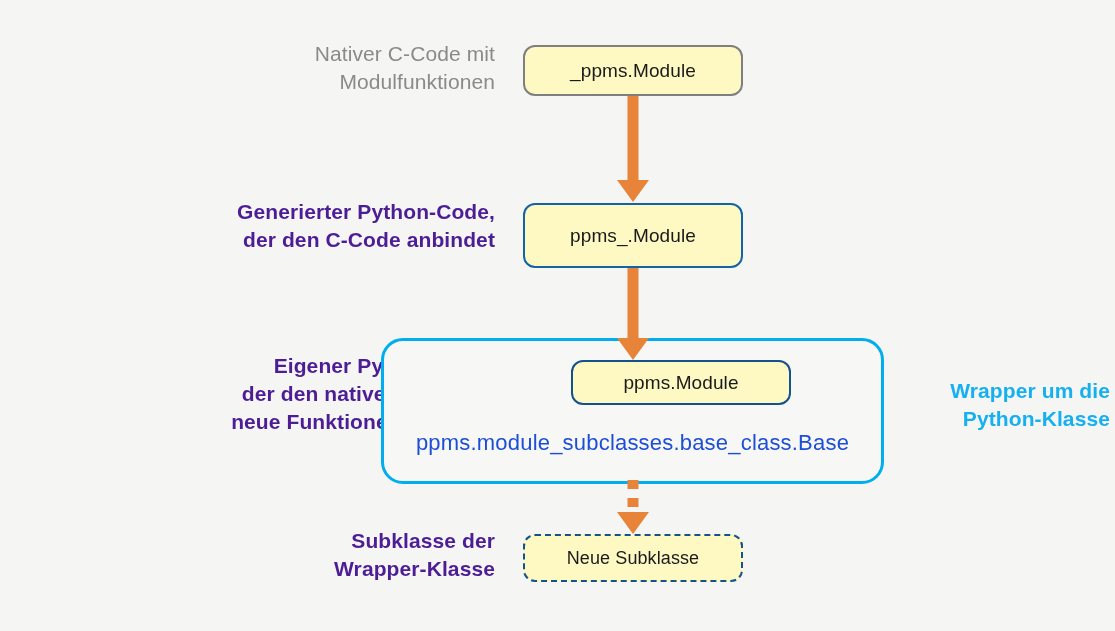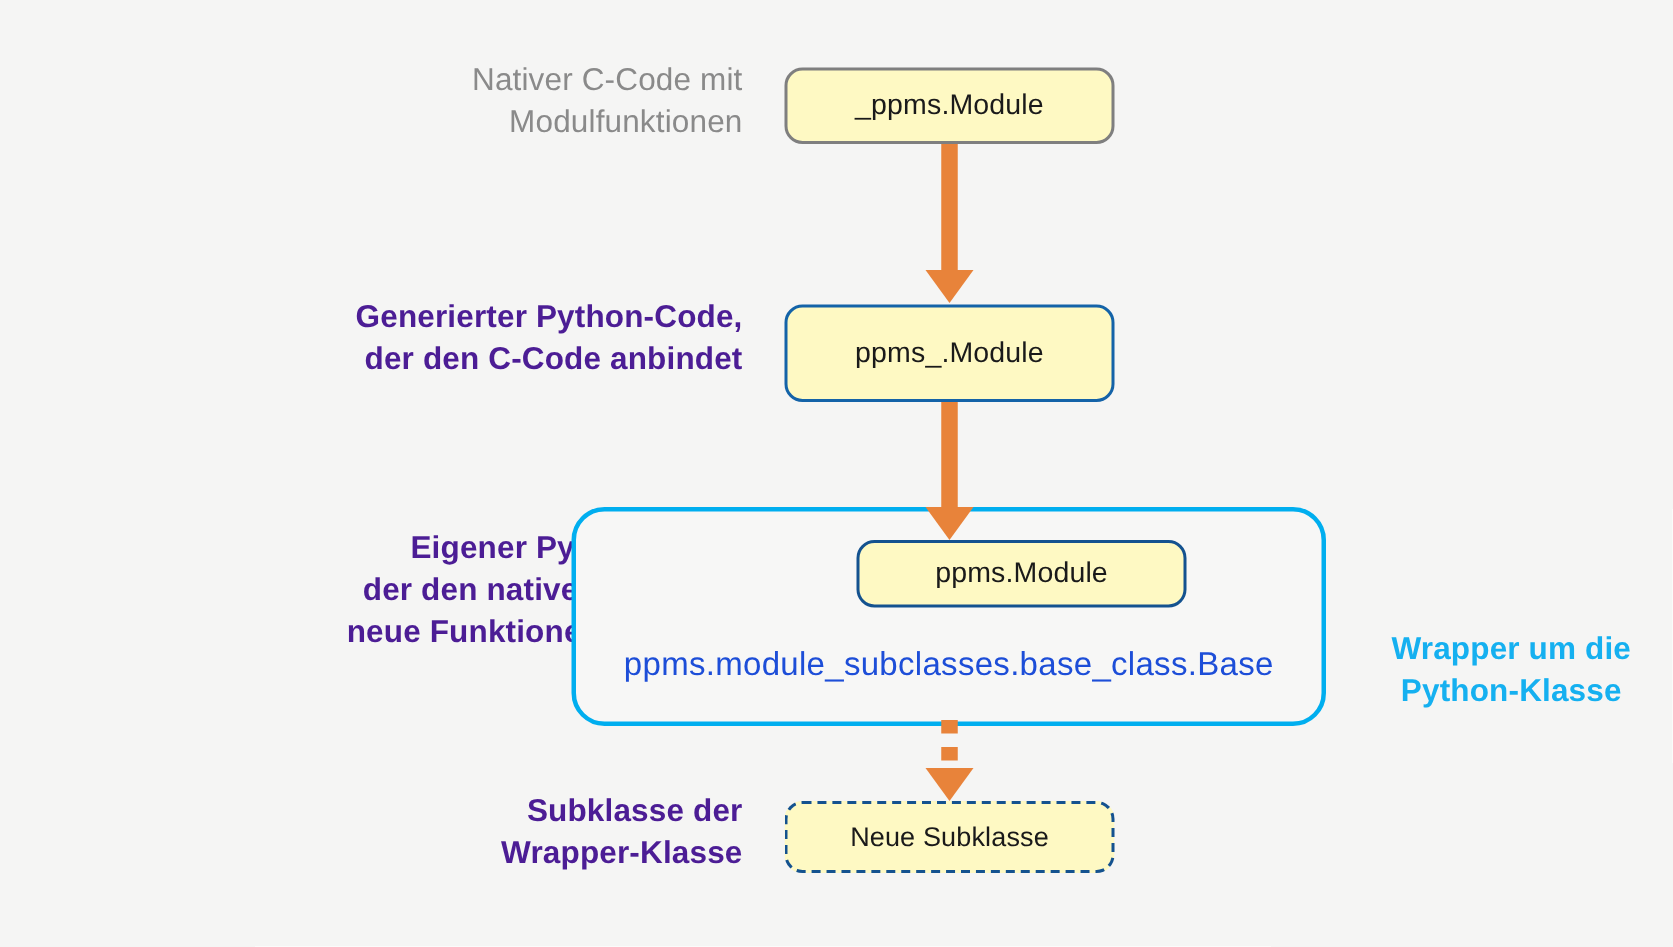--- a/index.html
+++ b/index.html
@@ -26,21 +26,21 @@
     white-space: pre-line;
   }
   .caption.gray  { color: #8a8a8a; font-weight: 400; }
   .caption.dblue { color: #4c1d95; }
   .caption.cyan  { color: #15b0f0; }
 
   #cap-native   { left: 120px;  top: 40px;  width: 375px; text-align: right; }
   #cap-generated{ left: 120px;  top: 198px; width: 375px; text-align: right; }
   #cap-own      { left: 20px;   top: 352px; width: 475px; text-align: right; }
   #cap-subclass { left: 120px;  top: 527px; width: 375px; text-align: right; }
-  #cap-wrapper  { left: 905px;  top: 377px; width: 205px; text-align: center; margin-top: 42px; }
+  #cap-wrapper  { left: 905px;  top: 377px; width: 205px; text-align: right; }
 
   
   .node {
     position: absolute;
     box-sizing: border-box;
     display: flex;
     align-items: center;
     justify-content: center;
     background: #fef9c3;
     border-radius: 12px;

